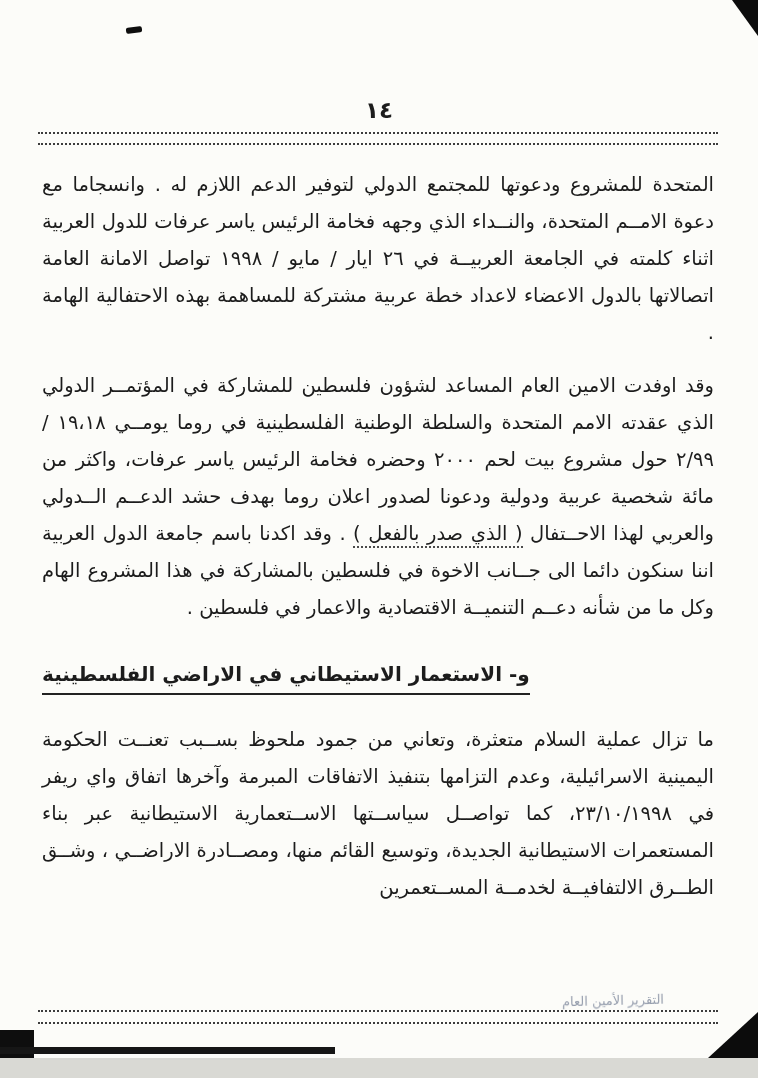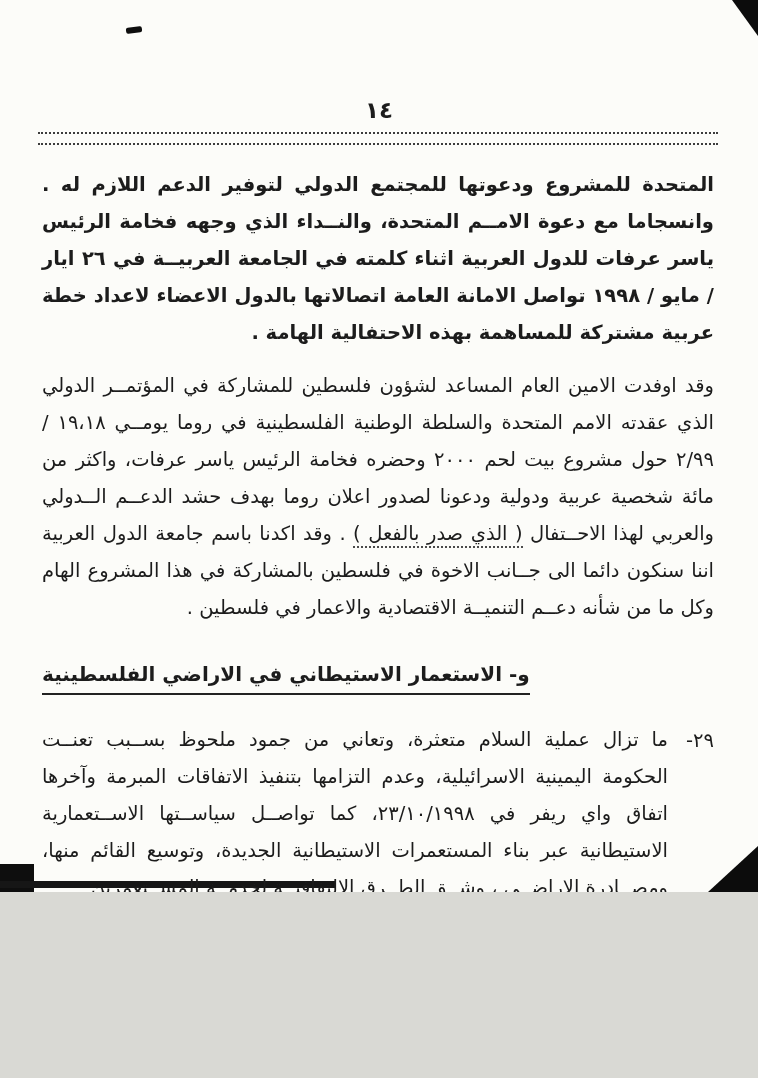--- a/index.html
+++ b/index.html
@@ -1,18 +1,18 @@
 <!DOCTYPE html>
 <html lang="ar"><head>
 <meta charset="utf-8">
 <style>
   html,body{margin:0;padding:0;background:#d9d9d4;}
   .page{
     position:relative;
-    width:758px;height:892px;
+    width:758px;height:1058px;
     margin:0 auto;
     background:#fcfcf9;
     overflow:hidden;
     direction:rtl;
     font-family:"DejaVu Sans",sans-serif;
     color:#1c1c1c;
   }
   
   .page-number{
     position:absolute;top:97px;left:0;right:0;
@@ -22,21 +22,21 @@
   .rule{position:absolute;left:38px;right:40px;height:0;border-top:2px dotted #3c3c3c;}
   .rule-top-1{top:132px;}
   .rule-top-2{top:143px;}
   .rule-bot-1{top:1010px;}
   .rule-bot-2{top:1022px;}
   
   .content{
     position:absolute;top:166px;left:42px;right:44px;
     font-size:19.5px;line-height:37px;
   }
-  .para{margin:0 0 14px 0;text-align:justify;font-weight:bold;}
+  .para{margin:0 0 14px 0;text-align:justify;}
   .item{display:flex;margin:16px 0 12px 0;}
   .item-num{flex:0 0 46px;padding-top:1px;white-space:nowrap;}
   .item-text{flex:1;margin:0;text-align:justify;}
   .dotted-u{border-bottom:2px dotted #4a4a4a;padding-bottom:1px;}
   .section-heading{
     text-align:left;font-size:20px;font-weight:bold;
     margin:30px 0 28px 0;
   }
   .section-heading .u{border-bottom:2px solid #222;padding-bottom:7px;}
   
@@ -77,21 +77,20 @@
 
     <p class="para">المتحدة للمشروع ودعوتها للمجتمع الدولي لتوفير الدعم اللازم له . وانسجاما مع دعوة الامــم المتحدة، والنــداء الذي وجهه فخامة الرئيس ياسر عرفات للدول العربية اثناء كلمته في الجامعة العربيــة في ٢٦ ايار / مايو / ١٩٩٨ تواصل الامانة العامة اتصالاتها بالدول الاعضاء لاعداد خطة عربية مشتركة للمساهمة بهذه الاحتفالية الهامة .</p>
 
     <div class="item">
       <p class="item-text"><span>وقد اوفدت الامين العام المساعد لشؤون فلسطين للمشاركة في المؤتمــر الدولي الذي عقدته الامم المتحدة والسلطة الوطنية الفلسطينية في روما يومــي ١٩،١٨ /٢/٩٩ حول مشروع بيت لحم ٢٠٠٠ وحضره فخامة الرئيس ياسر عرفات، واكثر من مائة شخصية عربية ودولية ودعونا لصدور اعلان روما بهدف حشد الدعــم الــدولي والعربي لهذا الاحــتفال </span><span class="dotted-u">( الذي صدر بالفعل )</span><span> . وقد اكدنا باسم جامعة الدول العربية اننا سنكون دائما الى جــانب الاخوة في فلسطين بالمشاركة في هذا المشروع الهام وكل ما من شأنه دعــم التنميــة الاقتصادية والاعمار في فلسطين .</span></p>
     </div>
 
     <h2 class="section-heading"><span class="u">و- الاستعمار الاستيطاني في الاراضي الفلسطينية</span></h2>
 
     <div class="item">
-      <span class="item-num">٢٩-</span>
       <p class="item-text">ما تزال عملية السلام متعثرة، وتعاني من جمود ملحوظ بســبب تعنــت الحكومة اليمينية الاسرائيلية، وعدم التزامها بتنفيذ الاتفاقات المبرمة وآخرها اتفاق واي ريفر في ٢٣/١٠/١٩٩٨، كما تواصــل سياســتها الاســتعمارية الاستيطانية عبر بناء المستعمرات الاستيطانية الجديدة، وتوسيع القائم منها، ومصــادرة الاراضــي ، وشــق الطــرق الالتفافيــة لخدمــة المســتعمرين</p>
     </div>
 
   </div>
 
   <div class="footer-script">التقرير الأمين العام</div>
   <div class="rule rule-bot-1"></div>
   <div class="rule rule-bot-2"></div>
 
 </div>

